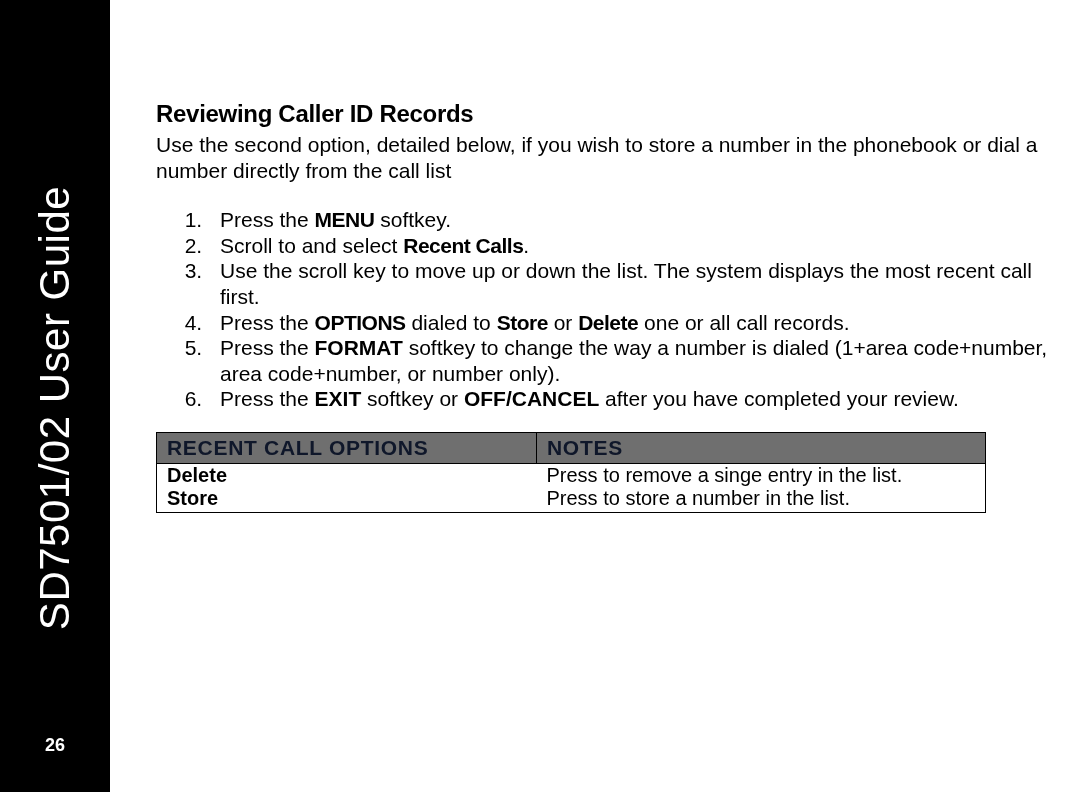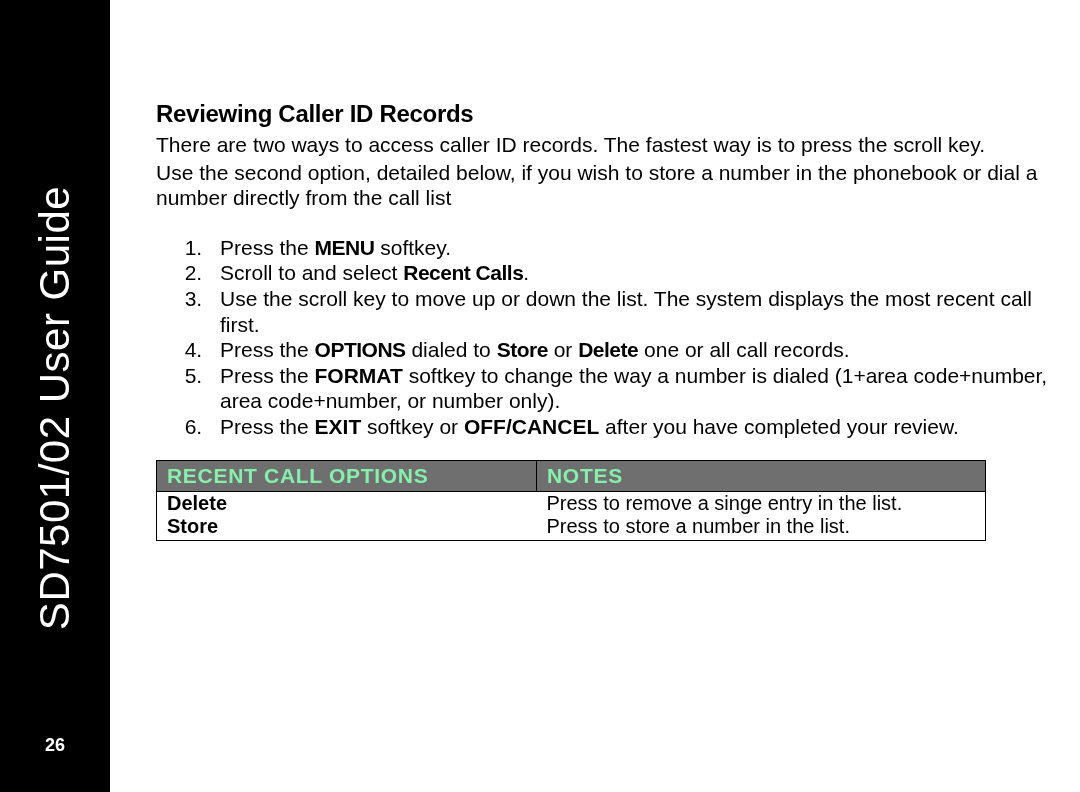--- a/index.html
+++ b/index.html
@@ -81,21 +81,21 @@
   .kw-cond { font-family: "Arial Narrow", Arial, sans-serif; font-stretch: condensed; font-weight: bold; letter-spacing: -0.5px; }
   .kw-bold { font-weight: bold; }
   .kw-semi { font-weight: bold; letter-spacing:0; }
   table {
     border-collapse: collapse;
     width: 830px;
     margin-top: 6px;
   }
   th {
     background: #6f6f6f;
-    color: #86efac;
+    color: #0f172a;
     font-size: 21px;
     font-weight: bold;
     text-align: left;
     padding: 3px 10px;
     letter-spacing: 0.7px;
     border: 1px solid #000;
   }
   td {
     font-size: 20px;
     padding: 0 10px;
@@ -108,21 +108,20 @@
 </head>
 <body>
 
 <div class="sidebar">
   <div class="sidebar-title">SD7501/02 User Guide</div>
   <div class="page-number">26</div>
 </div>
 
 <div class="content">
   <div class="section-heading">Reviewing Caller ID Records</div>
-  <p class="para">There are two ways to access caller ID records. The fastest way is to press the scroll key.</p>
   <p class="para2">Use the second option, detailed below, if you wish to store a number in the phonebook or dial a number directly from the call list</p>
 
   <ol class="olist">
     <li><span>Press the </span><span class="kw-cond">MENU</span><span> softkey.</span></li>
     <li><span>Scroll to and select </span><span class="kw-cond">Recent Calls</span><span>.</span></li>
     <li>Use the scroll key to move up or down the list. The system displays the most recent call first.</li>
     <li><span>Press the </span><span class="kw-cond">OPTIONS</span><span> dialed to </span><span class="kw-cond">Store</span><span> or </span><span class="kw-cond">Delete</span><span> one or all call records.</span></li>
     <li><span>Press the </span><span class="kw-semi">FORMAT</span><span> softkey to change the way a number is dialed (1+area code+number, area code+number, or number only).</span></li>
     <li><span>Press the </span><span class="kw-semi">EXIT</span><span> softkey or </span><span class="kw-bold">OFF/CANCEL</span><span> after you have completed your review.</span></li>
   </ol>

